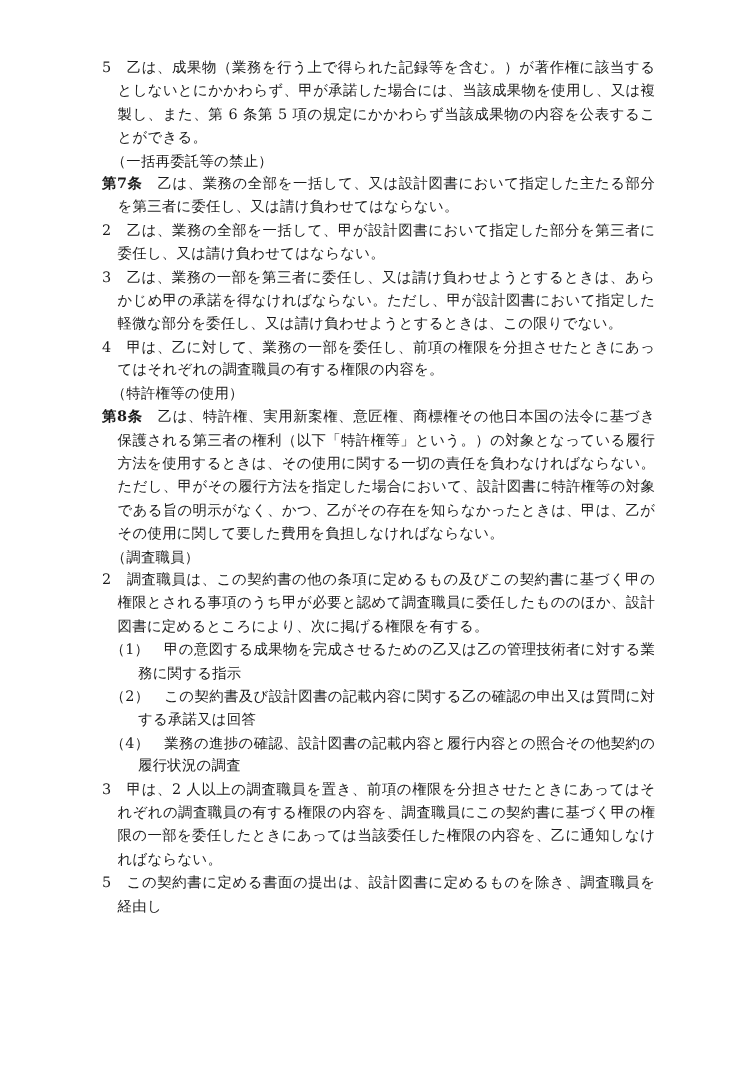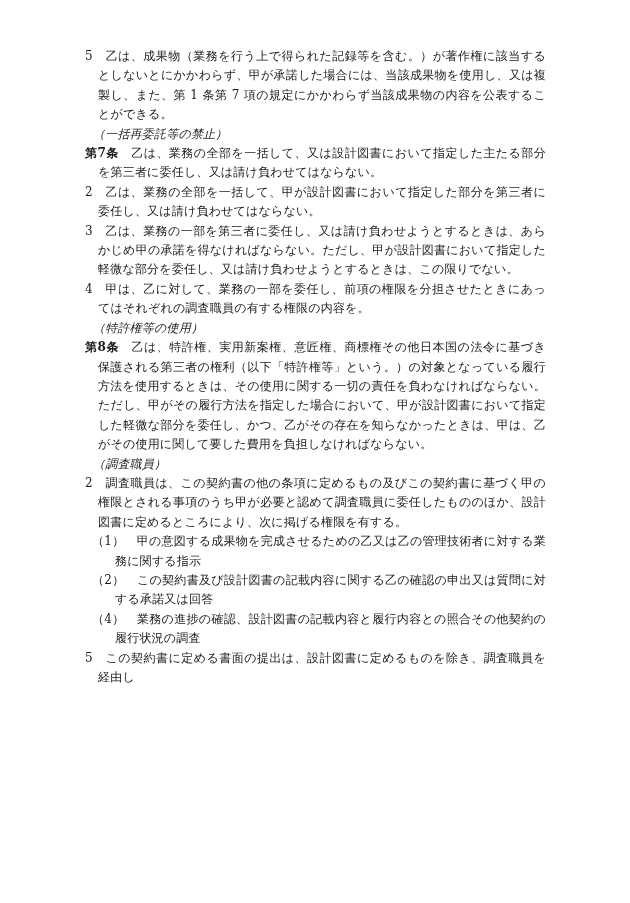--- a/index.html
+++ b/index.html
@@ -33,41 +33,41 @@
   .item, .article {
     padding-left: 13px;
     text-indent: -13px;
   }
   .article .marker {
     font-weight: bold;
   }
   
   .heading {
     padding-left: 8px;
-    font-style: italic;
   }
   
   .subitem {
     padding-left: 30px;
     text-indent: -23px;
   }
 </style>
 </head>
 <body>
 
 <div class="page">
   <div>
-      <p class="para item"><span class="marker">5</span>　<span>乙は、成果物（業務を行う上で得られた記録等を含む。）が著作権に該当するとしないとにかかわらず、甲が承諾した場合には、当該成果物を使用し、又は複製し、また、第 1 条第 7 項の規定にかかわらず当該成果物の内容を公表することができる。</span></p>
+      <p class="para item"><span class="marker">5</span>　<span>乙は、成果物（業務を行う上で得られた記録等を含む。）が著作権に該当するとしないとにかかわらず、甲が承諾した場合には、当該成果物を使用し、又は複製し、また、第 6 条第 5 項の規定にかかわらず当該成果物の内容を公表することができる。</span></p>
       <p class="para heading"><span>（一括再委託等の禁止）</span></p>
       <p class="para article"><span class="marker">第7条</span>　<span>乙は、業務の全部を一括して、又は設計図書において指定した主たる部分を第三者に委任し、又は請け負わせてはならない。</span></p>
       <p class="para item"><span class="marker">2</span>　<span>乙は、業務の全部を一括して、甲が設計図書において指定した部分を第三者に委任し、又は請け負わせてはならない。</span></p>
       <p class="para item"><span class="marker">3</span>　<span>乙は、業務の一部を第三者に委任し、又は請け負わせようとするときは、あらかじめ甲の承諾を得なければならない。ただし、甲が設計図書において指定した軽微な部分を委任し、又は請け負わせようとするときは、この限りでない。</span></p>
       <p class="para item"><span class="marker">4</span>　<span>甲は、乙に対して、業務の一部を委任し、前項の権限を分担させたときにあってはそれぞれの調査職員の有する権限の内容を。</span></p>
       <p class="para heading"><span>（特許権等の使用）</span></p>
-      <p class="para article"><span class="marker">第8条</span>　<span>乙は、特許権、実用新案権、意匠権、商標権その他日本国の法令に基づき保護される第三者の権利（以下「特許権等」という。）の対象となっている履行方法を使用するときは、その使用に関する一切の責任を負わなければならない。ただし、甲がその履行方法を指定した場合において、甲が設計図書において指定した軽微な部分を委任し、かつ、乙がその存在を知らなかったときは、甲は、乙がその使用に関して要した費用を負担しなければならない。</span></p>
+      <p class="para article"><span class="marker">第8条</span>　<span>乙は、特許権、実用新案権、意匠権、商標権その他日本国の法令に基づき保護される第三者の権利（以下「特許権等」という。）の対象となっている履行方法を使用するときは、その使用に関する一切の責任を負わなければならない。ただし、甲がその履行方法を指定した場合において、設計図書に特許権等の対象である旨の明示がなく、かつ、乙がその存在を知らなかったときは、甲は、乙がその使用に関して要した費用を負担しなければならない。</span></p>
       <p class="para heading"><span>（調査職員）</span></p>
       <p class="para item"><span class="marker">2</span>　<span>調査職員は、この契約書の他の条項に定めるもの及びこの契約書に基づく甲の権限とされる事項のうち甲が必要と認めて調査職員に委任したもののほか、設計図書に定めるところにより、次に掲げる権限を有する。</span></p>
       <p class="para subitem"><span class="marker">（1）</span>　<span>甲の意図する成果物を完成させるための乙又は乙の管理技術者に対する業務に関する指示</span></p>
       <p class="para subitem"><span class="marker">（2）</span>　<span>この契約書及び設計図書の記載内容に関する乙の確認の申出又は質問に対する承諾又は回答</span></p>
       <p class="para subitem"><span class="marker">（4）</span>　<span>業務の進捗の確認、設計図書の記載内容と履行内容との照合その他契約の履行状況の調査</span></p>
+      <p class="para item"><span class="marker">3</span>　<span>甲は、2 人以上の調査職員を置き、前項の権限を分担させたときにあってはそれぞれの調査職員の有する権限の内容を、調査職員にこの契約書に基づく甲の権限の一部を委任したときにあっては当該委任した権限の内容を、乙に通知しなければならない。</span></p>
       <p class="para item"><span class="marker">5</span>　<span>この契約書に定める書面の提出は、設計図書に定めるものを除き、調査職員を経由し</span></p>
     </div>
 </div>
 
 </body></html>

